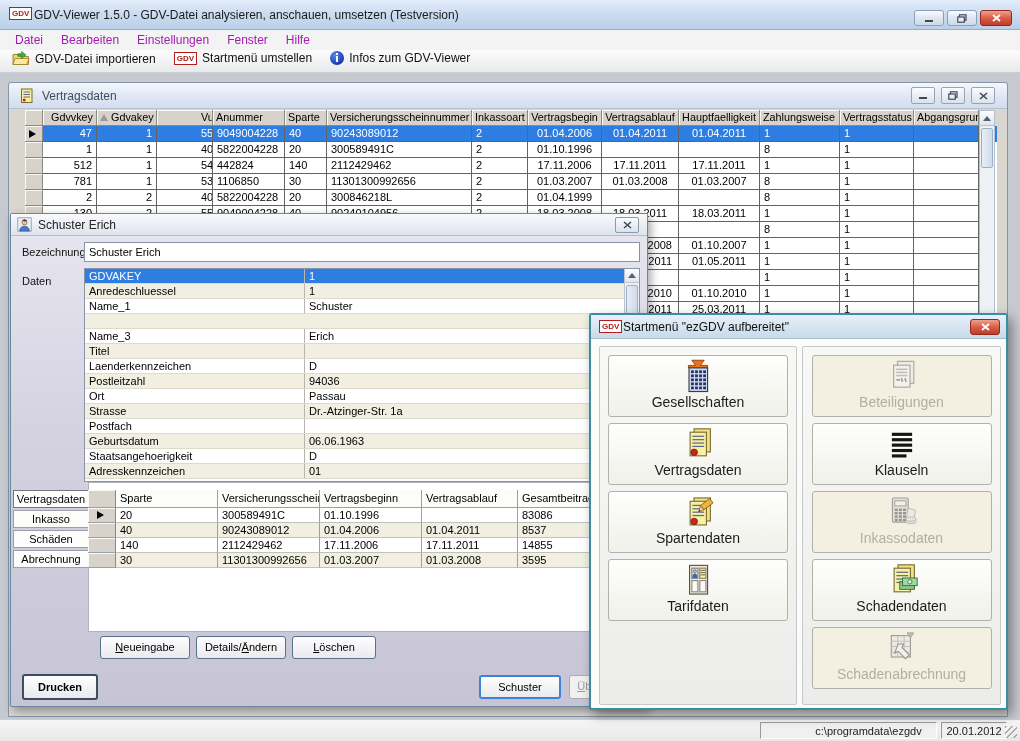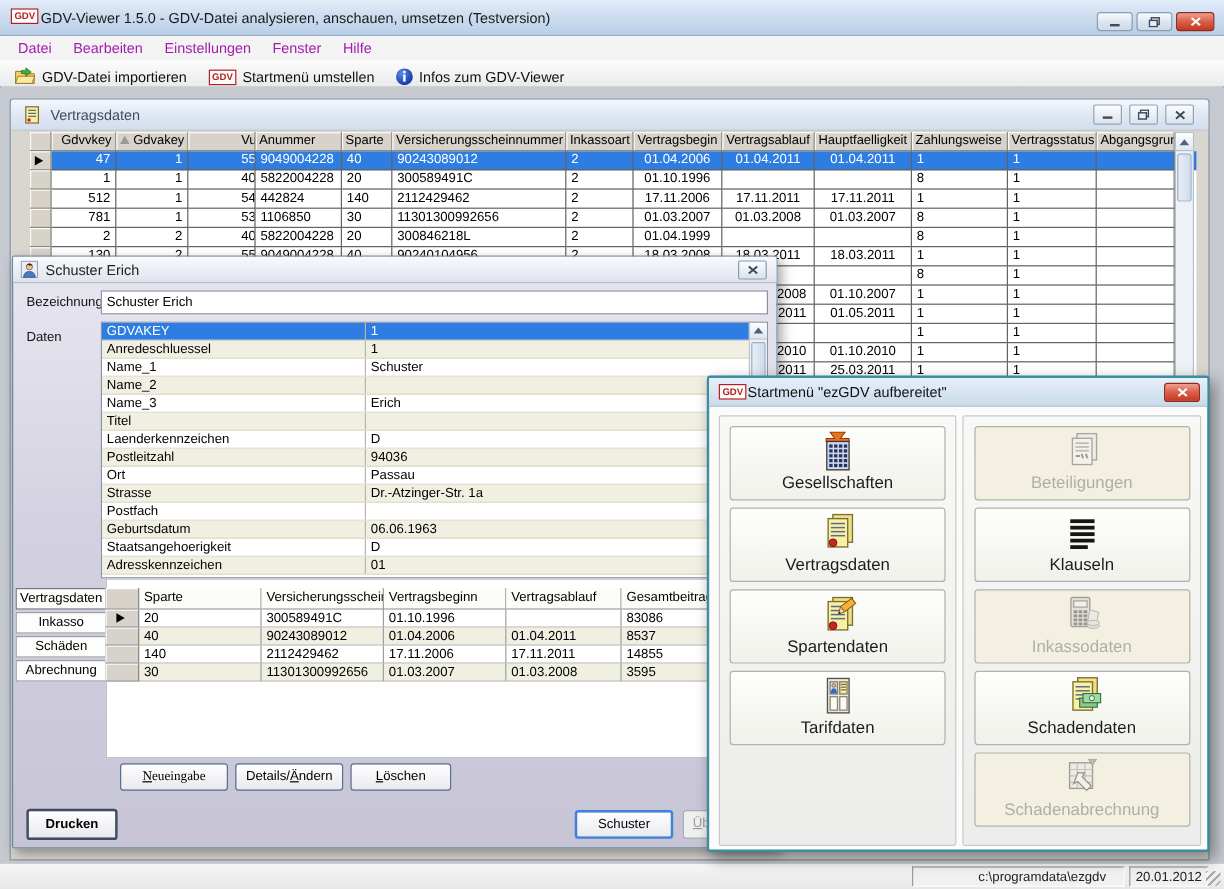--- a/index.html
+++ b/index.html
@@ -21,21 +21,21 @@
   .wbtn.close { width:32px; background:linear-gradient(#f0a090,#d95f48 50%,#c23a26); border-color:#8f2a1c; }
 
   
   .menubar { position:absolute; left:0; top:30px; width:100%; height:20px; background:#f3f3f3;
     display:flex; align-items:center; padding-left:6px; }
   .menu-item { font-size:12px; color:#a21caf; padding:2px 9px; }
 
   
   .toolbar { position:absolute; left:0; top:50px; width:100%; height:23px;
     background:linear-gradient(#fcfcfc,#e9eaec); border-bottom:1px solid #cbced2;
-    display:flex; align-items:flex-end; padding-left:6px; gap:6px; }
+    display:flex; align-items:flex-start; padding-left:6px; gap:6px; }
   .tbtn { display:flex; align-items:center; gap:5px; font-size:12px; color:#111; padding:1px 6px; }
   .info-dot { position:relative; width:14px; height:14px; border-radius:50%;
     background:radial-gradient(circle at 35% 30%, #5a8ae8, #1536a8 75%); }
   .info-dot i { position:absolute; left:6px; top:3px; width:2px; height:8px; background:#fff; }
   .info-dot b { position:absolute; left:6px; top:2px; width:2px; height:2px; background:#fff; }
   .info-dot i { top:5px; height:6px; }
 
   
   .client { position:absolute; left:0; top:73px; width:1020px; height:646px; background:#c6cad0; }
 
@@ -126,21 +126,21 @@
     border-bottom:1px solid #9aa0a8; box-shadow:inset 1px 1px 0 #fbfaf7; position:relative; }
   .sg-sel .rarrow { left:9px; top:3px; }
   .sgrow { display:flex; height:15px; background:#fff; }
   .sgrow:nth-of-type(even) { background:#f1efe2; }
   .sgc { flex:none; border-right:1px solid #9aa0a8; border-bottom:1px solid #c2c2ba; line-height:14px;
     padding:0 4px; white-space:nowrap; overflow:hidden; }
   .s0{width:102px;} .s1{width:102px;} .s2{width:102px;} .s3{width:96px;} .s4{width:119px;}
 
   .dbtn { position:absolute; height:23px; border:1px solid #5a718c; border-radius:3px;
     background:linear-gradient(#fefefe,#e8eaee); font-size:11px; text-align:center; padding-top:4px; color:#000; }
-  .btn-new { left:89px; top:422px; width:90px;font-family:Liberation Serif, serif; }
+  .btn-new { left:89px; top:422px; width:90px; }
   .btn-edit { left:185px; top:422px; width:90px; }
   .btn-del { left:281px; top:422px; width:84px; }
   .btn-print { left:11px; top:460px; width:76px; height:26px; font-weight:bold; border:2px solid #3d4c61; padding-top:5px; }
   .btn-cancel { left:468px; top:461px; width:82px; height:24px; border:2px solid #3f83d6; }
   .btn-apply { left:558px; top:461px; width:80px; height:24px; color:#9aa0a8; background:#f0f0ec; border:1px solid #a8aeb8; }
 
   
   .startmenu { position:absolute; left:589px; top:240px; width:419px; height:397px; z-index:10;
     border:2px solid #3e8ca0; border-radius:3px; background:#fbfbf9; box-shadow:4px 5px 12px rgba(0,0,0,.4); }
   .sm-title { height:24px; background:linear-gradient(#e7f0f9,#c9daea); border-bottom:1px solid #a8bccc; position:relative; }
@@ -533,21 +533,20 @@
               <div class="dkey">Anredeschluessel</div>
               <div class="dval">1</div>
             </div>
 
             <div class="drow">
               <div class="dkey">Name_1</div>
               <div class="dval">Schuster</div>
             </div>
 
             <div class="drow">
-              <div class="dkey">Name_2</div>
               <div class="dval"></div>
             </div>
 
             <div class="drow">
               <div class="dkey">Name_3</div>
               <div class="dval">Erich</div>
             </div>
 
             <div class="drow">
               <div class="dkey">Titel</div>

